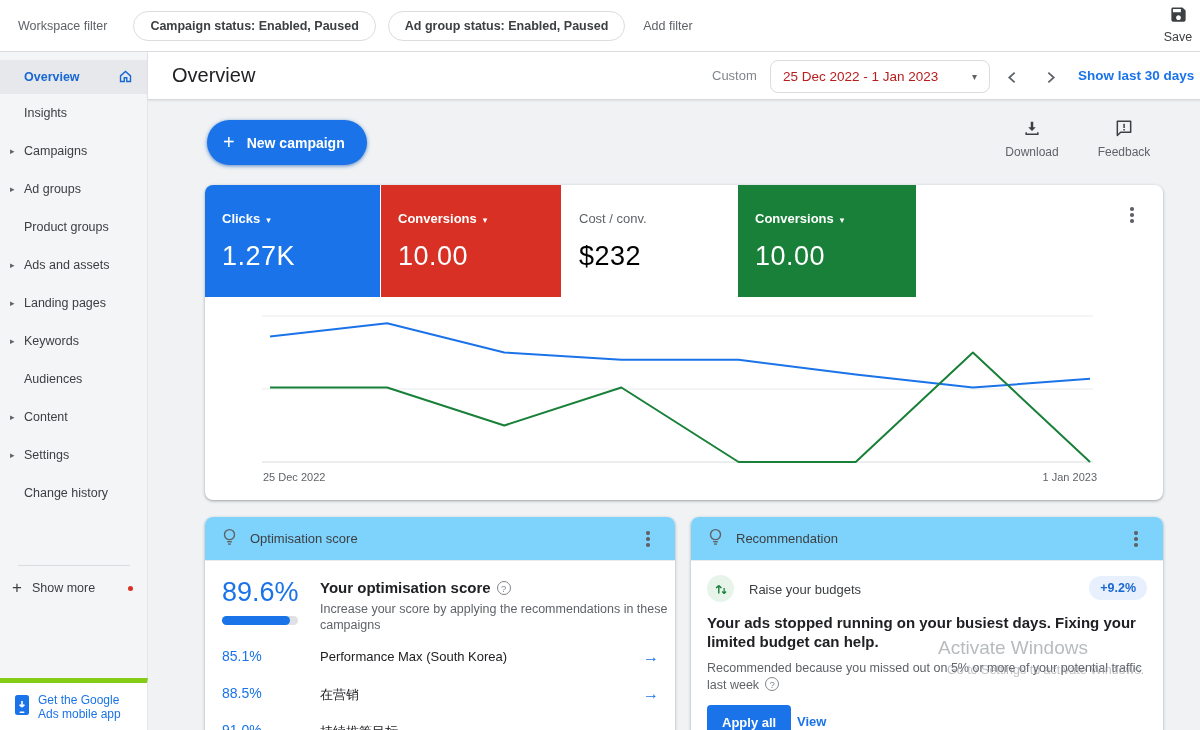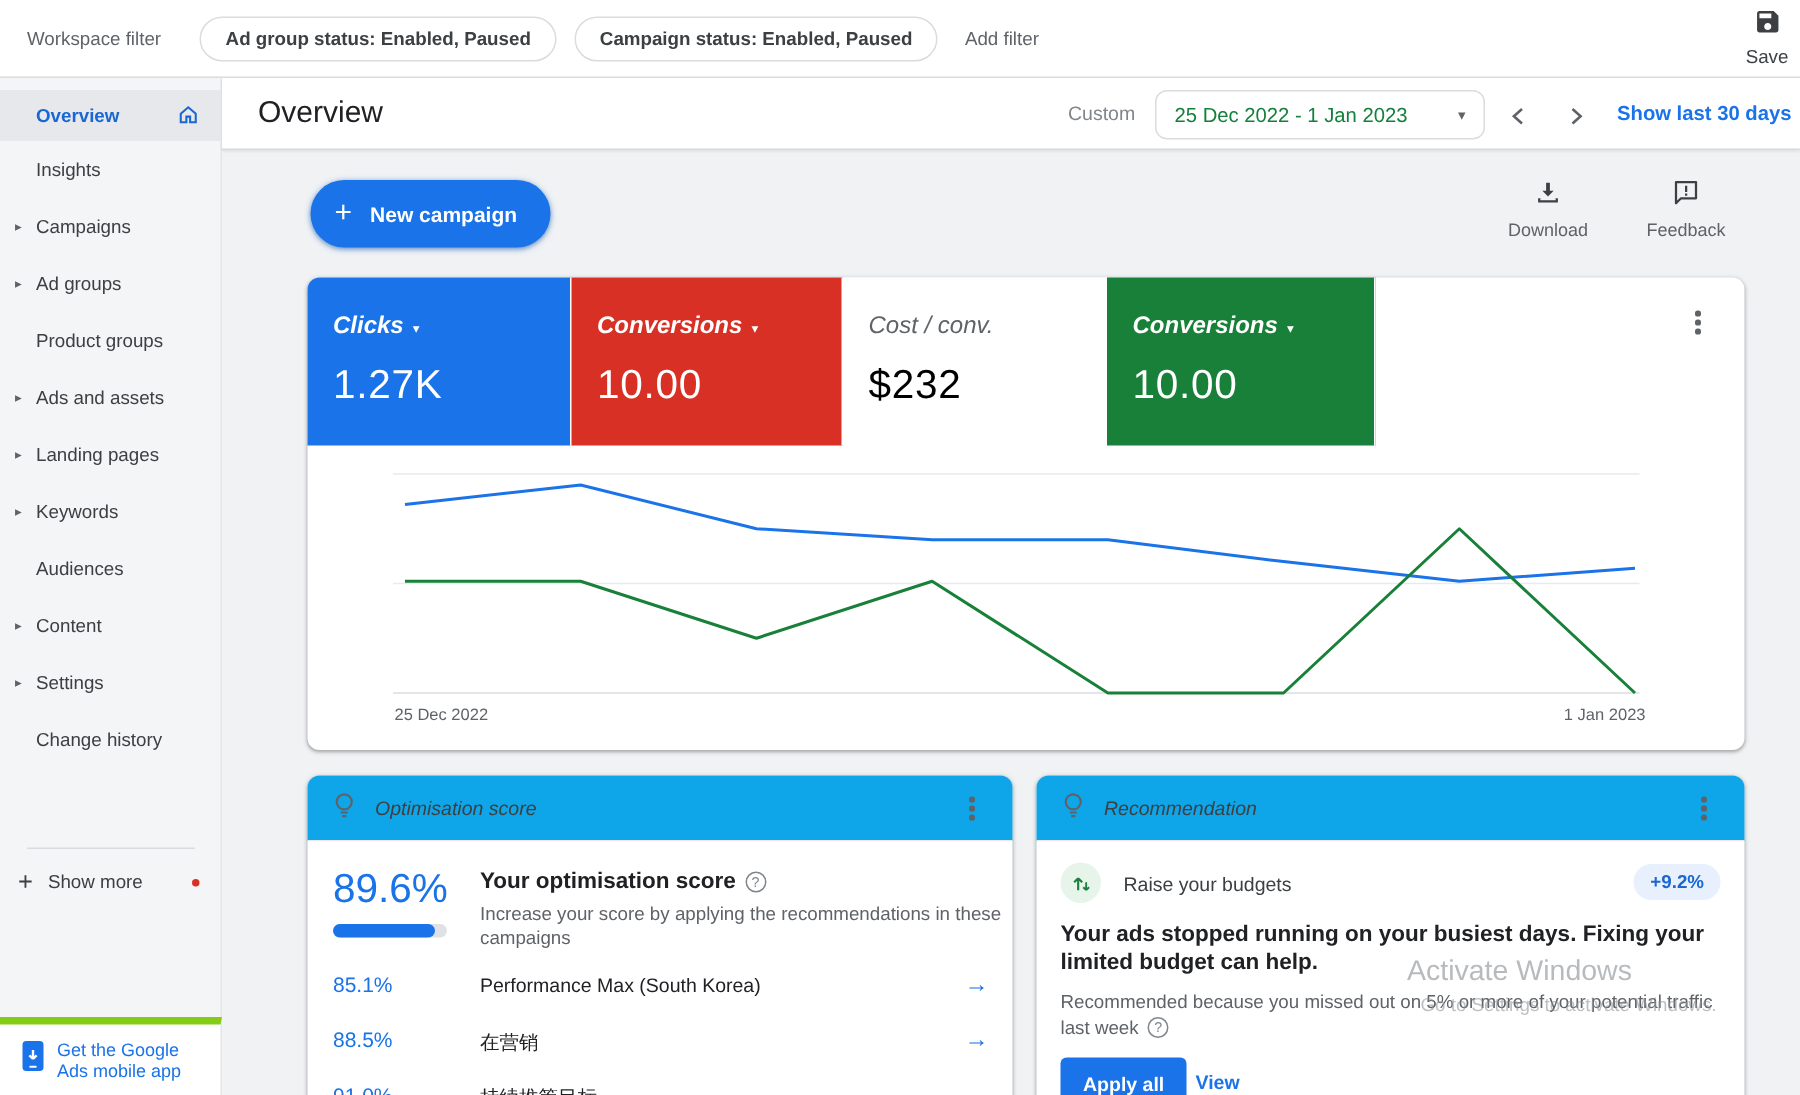--- a/index.html
+++ b/index.html
@@ -36,21 +36,21 @@
             border-top:5px solid #84cc16; border-right:1px solid #e4e6e8; display:flex; align-items:center; padding-left:14px; cursor:pointer; }
   .appbox .txt { font-size:12px; color:#1a73e8; line-height:14px; margin-left:8px; width:92px; }
 
   
   .main-header { position:absolute; left:148px; top:52px; width:1052px; height:48px; background:#fff;
                  border-bottom:1px solid #d7d9dc; box-shadow:0 1px 2px rgba(0,0,0,.08); z-index:3; }
   .page-title { position:absolute; left:24px; top:12px; font-size:20px; color:#202124; }
   .range-type { position:absolute; left:564px; top:16px; font-size:13px; color:#80868b; }
   .date-box { position:absolute; left:622px; top:8px; width:220px; height:33px; border:1px solid #dadce0;
               border-radius:8px; display:flex; align-items:center; padding:0 12px; cursor:pointer; background:#fff; }
-  .date-box .dtxt { font-size:13.5px; color:#15803d; flex:1; }
+  .date-box .dtxt { font-size:13.5px; color:#b91c1c; flex:1; }
   .date-box .caret { font-size:10px; color:#5f6368; }
   .nav-arrow { position:absolute; top:13px; width:24px; height:24px; display:flex; align-items:center; justify-content:center; cursor:pointer; }
   .nav-arrow.prev { left:852px; } .nav-arrow.next { left:890px; }
   .show-last { position:absolute; left:930px; top:16px; font-size:13.5px; font-weight:700; color:#1a73e8; cursor:pointer; }
 
   
   .content { position:absolute; left:148px; top:100px; width:1052px; height:630px; background:#f0f2f4; }
   .new-campaign { position:absolute; left:59px; top:20px; height:45px; border-radius:23px; background:#1a73e8;
                   color:#fff; font-size:14px; font-weight:700; display:flex; align-items:center; padding:0 22px 0 16px;
                   box-shadow:0 1px 4px rgba(26,115,232,.5), 0 1px 3px rgba(0,0,0,.25); cursor:pointer; border:none; }
@@ -61,38 +61,38 @@
 
   .card { position:absolute; background:#fff; border-radius:8px; box-shadow:0 1px 2px rgba(60,64,67,.3), 0 1px 3px 1px rgba(60,64,67,.12); }
   .chart-card { left:57px; top:85px; width:958px; height:315px; }
   .opt-card { left:57px; top:417px; width:470px; height:300px; }
   .rec-card { left:543px; top:417px; width:472px; height:300px; }
 
   
   .metric-row { position:absolute; left:0; top:0; width:958px; height:112px; display:flex; }
   .metric { height:112px; padding:24px 0 0 17px; cursor:pointer; border-right:1px solid #fff; }
   .metric:first-child { border-top-left-radius:8px; }
-  .metric .mlabel { font-size:16px; font-weight:700; color:#fff;font-style:italic; }
+  .metric .mlabel { font-size:13px; font-weight:700; color:#fff; }
   .metric .mcaret { font-size:9px; color:#fff; margin-left:6px; }
   .metric .mvalue { font-size:27px; color:#fff; margin-top:14px; letter-spacing:.5px; }
   .metric.metric-light .mlabel { color:#5f6368; font-weight:400; }
   .metric.metric-light .mvalue { color:#000000; }
   .m0 { width:176px; } .m1 { width:181px; } .m2 { width:176px; } .m3 { width:179px; }
 
   .dots { position:absolute; width:18px; height:20px; display:flex; flex-direction:column; align-items:center;
           justify-content:center; gap:2.5px; cursor:pointer; }
   .dots i { width:3.5px; height:3.5px; border-radius:50%; background:#5f6368; }
   .chart-dots { right:22px; top:20px; }
 
   .axis-lbl { position:absolute; font-size:11px; color:#5f6368; top:286px; }
   .axis-left { left:58px; } .axis-right { right:66px; }
 
   
-  .card-hd { position:absolute; left:0; top:0; right:0; height:44px; background:#0ea5e9; border-bottom:1px solid #e8eaed;
-             border-radius:8px 8px 0 0; display:flex; align-items:center; padding-left:16px;font-style:italic; }
+  .card-hd { position:absolute; left:0; top:0; right:0; height:44px; background:#7dd3fc; border-bottom:1px solid #e8eaed;
+             border-radius:8px 8px 0 0; display:flex; align-items:center; padding-left:16px; }
   .card-hd .hd-title { font-size:13px; color:#3c4043; margin-left:12px; }
   .hd-dots { right:18px; top:12px; }
 
   .big-score { position:absolute; left:17px; top:60px; font-size:27px; color:#1a73e8; }
   .score-bar { position:absolute; left:17px; top:99px; width:76px; height:9px; border-radius:5px; background:#dfe1e5; }
   .score-fill { height:9px; border-radius:5px; background:#1a73e8; }
   .opt-title { position:absolute; left:115px; top:62px; font-size:15px; font-weight:700; color:#202124; }
   .help { display:inline-block; width:14px; height:14px; border:1px solid #80868b; border-radius:50%; font-size:9.5px;
           line-height:13px; text-align:center; color:#80868b; font-weight:400; margin-left:6px; vertical-align:1px; }
   .opt-sub { position:absolute; left:115px; top:84px; width:348px; font-size:12.5px; color:#5f6368; line-height:16px; }
@@ -116,24 +116,24 @@
   .wm2 { position:absolute; left:799px; top:563px; font-size:12.5px; color:rgba(145,150,155,.6); z-index:5; pointer-events:none; }
 </style>
 </head>
 <body>
 
 <div class="screen">
 
   <div class="topbar">
     <span class="ws-label">Workspace filter</span>
     <div class="chip">
+      <span>Campaign status: Enabled, Paused</span>
+    </div>
+    <div class="chip">
       <span>Ad group status: Enabled, Paused</span>
-    </div>
-    <div class="chip">
-      <span>Campaign status: Enabled, Paused</span>
     </div>
     <span class="add-filter">Add filter</span>
     <div class="save-box">
       <span>
         <svg width="19" height="19" viewBox="0 0 24 24">
             <path fill="#3c4043" d="M17 3H5c-1.1 0-2 .9-2 2v14c0 1.1.9 2 2 2h14c1.1 0 2-.9 2-2V7l-4-4zm-5 16c-1.7 0-3-1.3-3-3s1.3-3 3-3 3 1.3 3 3-1.3 3-3 3zm3-10H5V5h10v4z"></path>
           </svg>
       </span>
       <div class="lbl">Save</div>
     </div>

